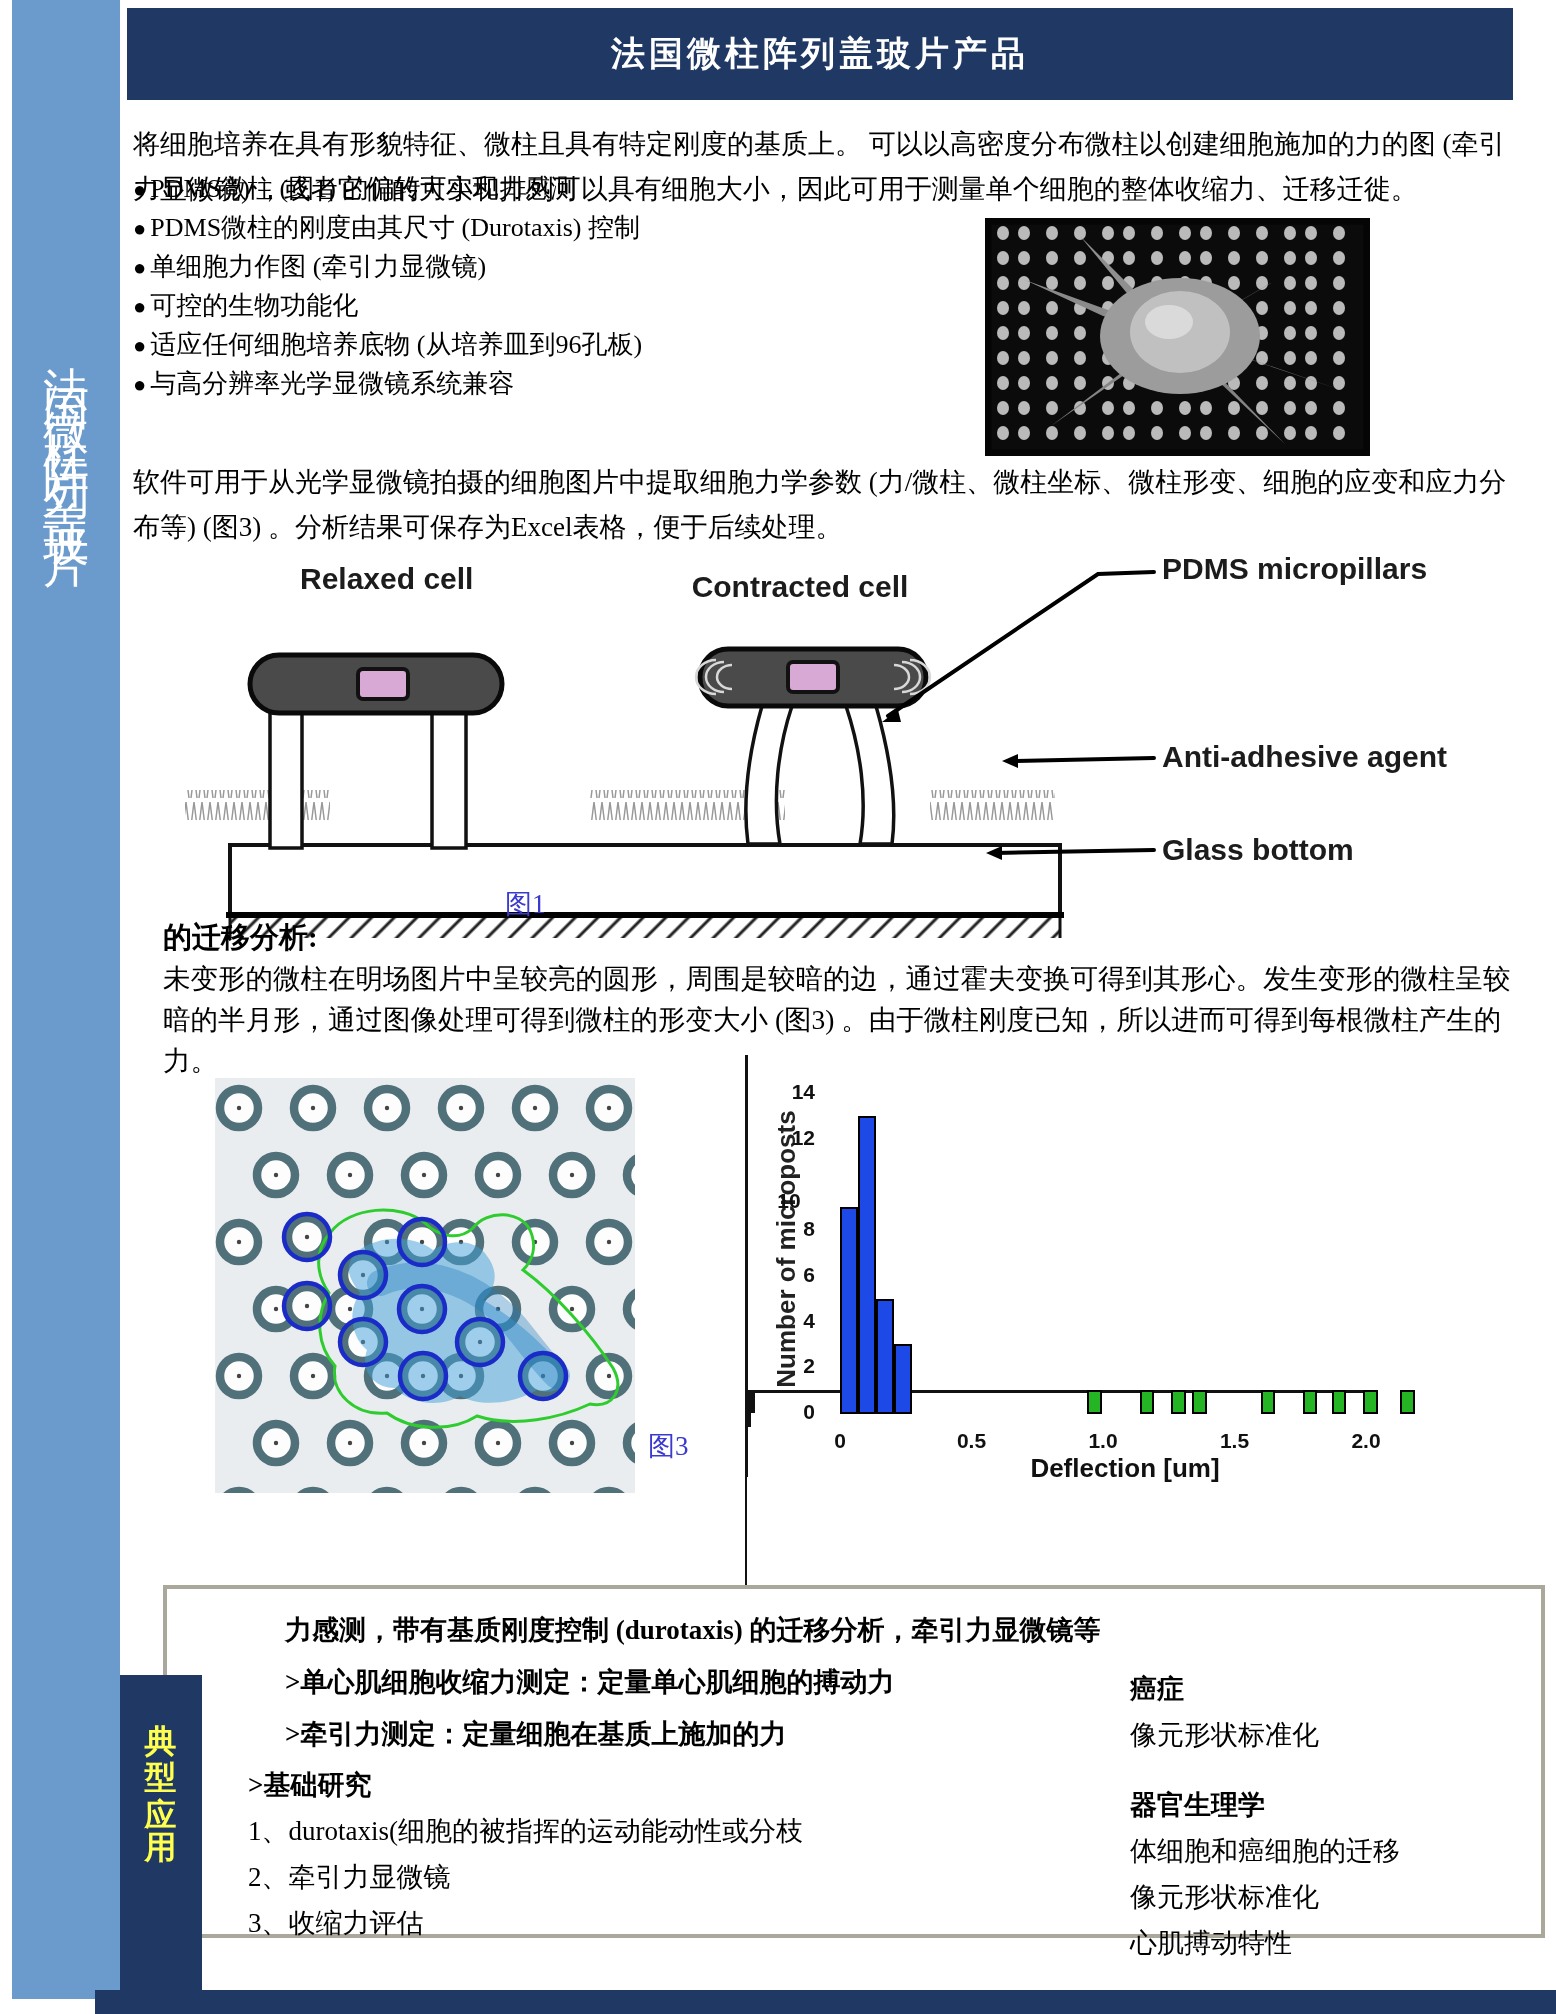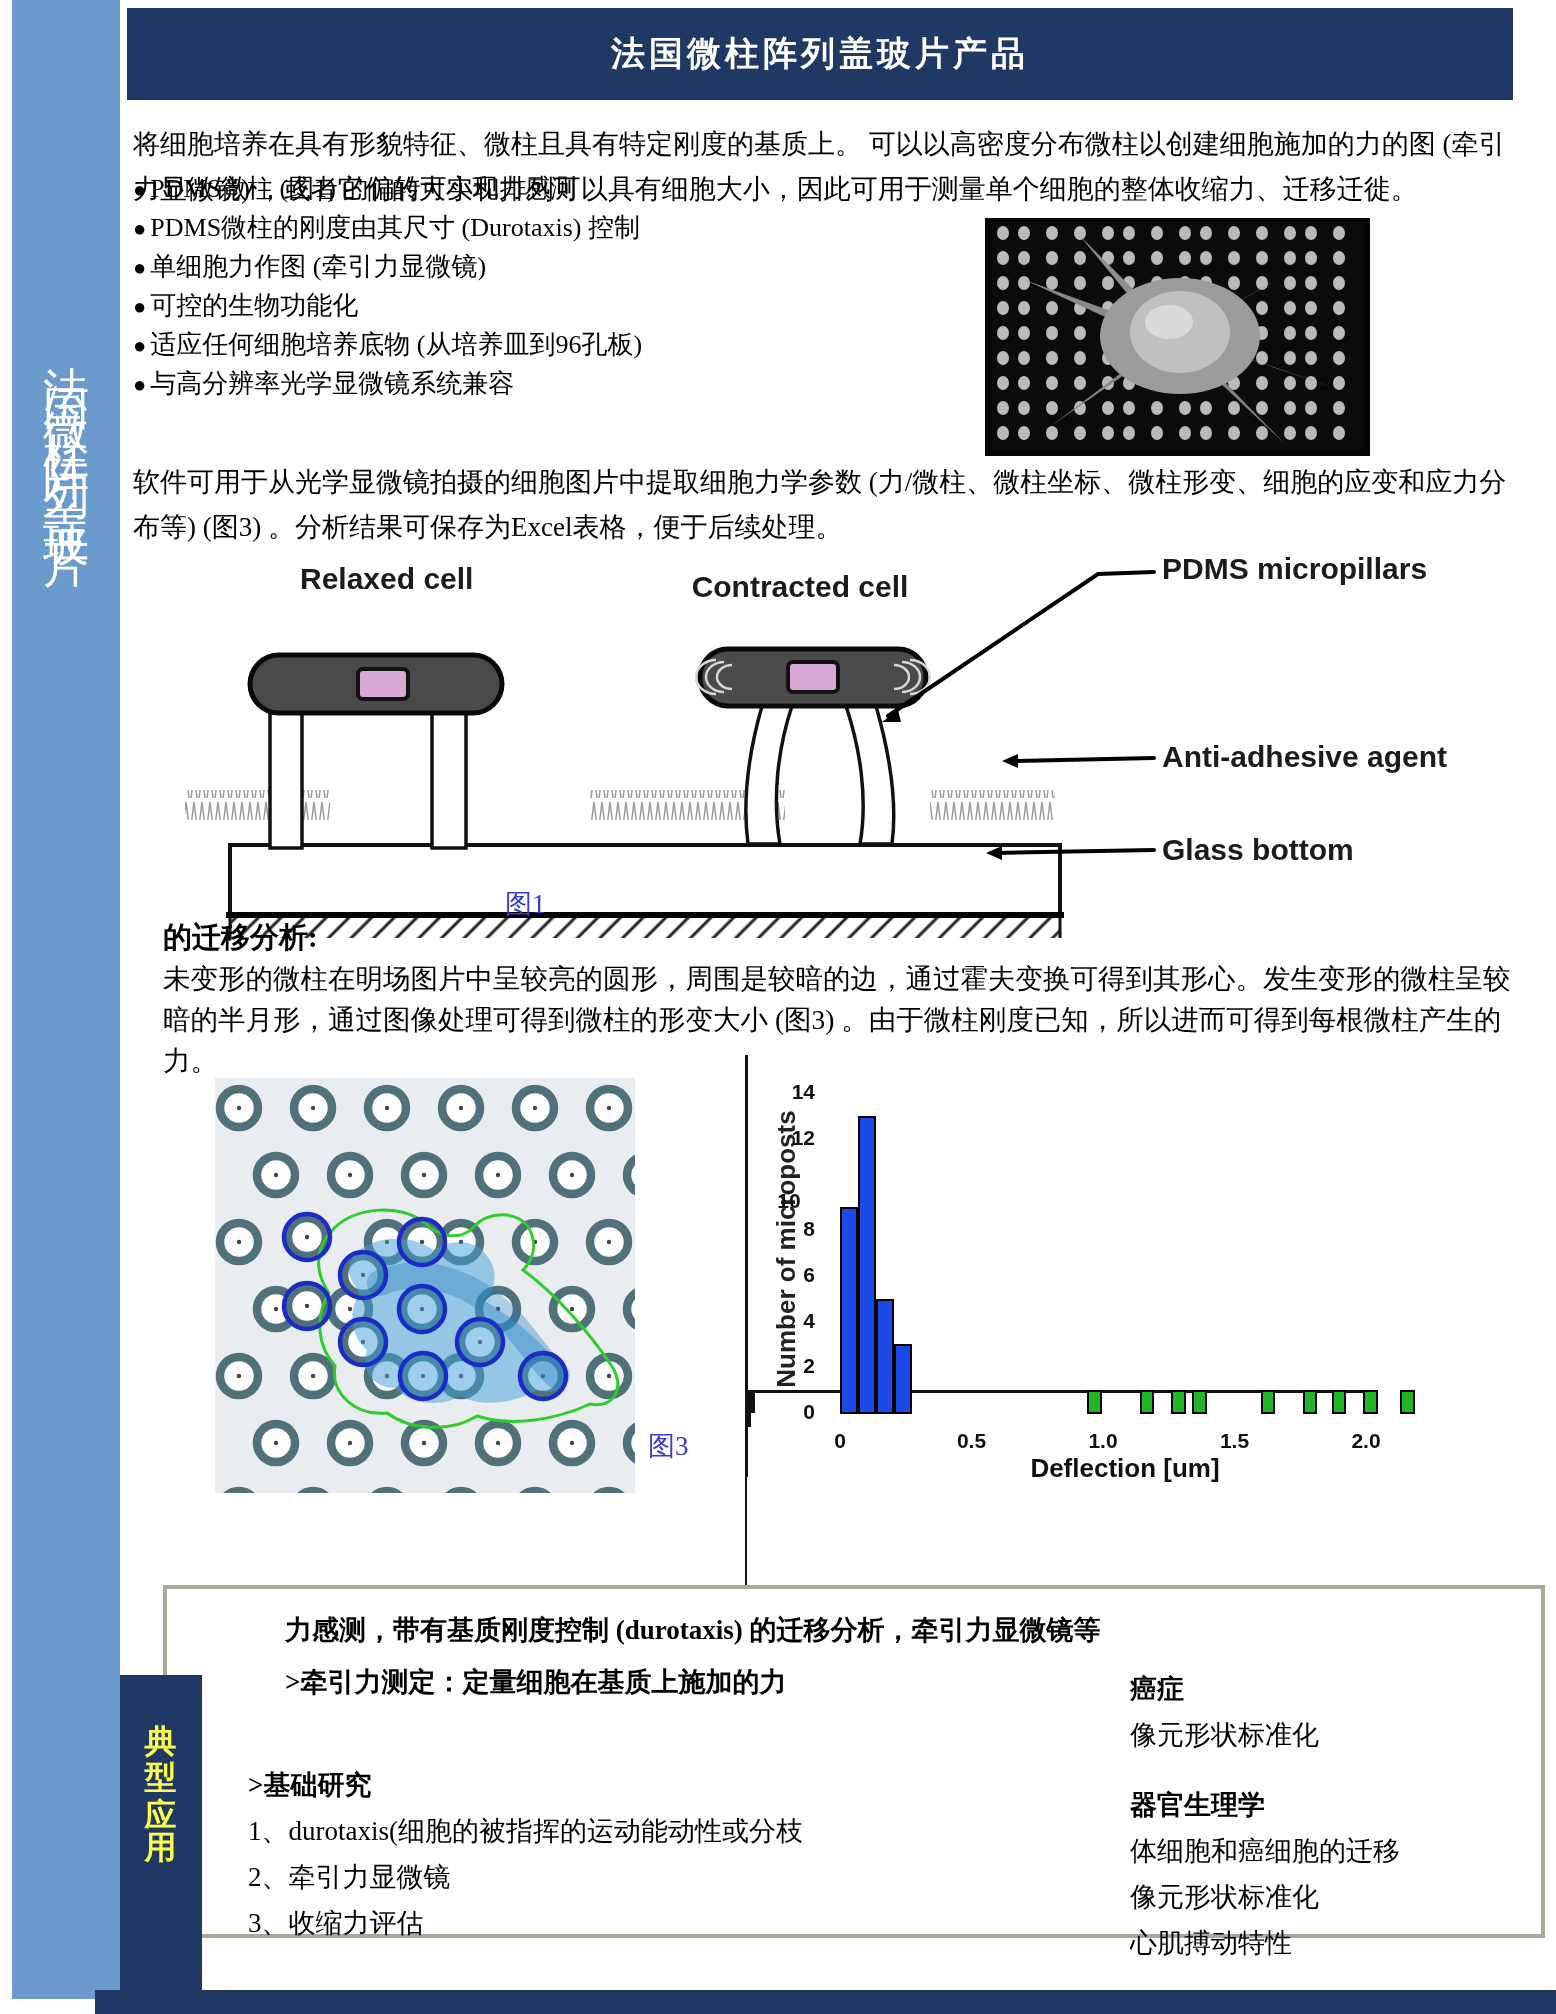--- a/index.html
+++ b/index.html
@@ -486,20 +486,21 @@
     <div class="bar" style="left: 655.19px; top: 335.143px; width: 14.465px; height: 23.8571px; background: rgb(36, 180, 36);"></div>
   </div>
 
 <div class="abs" id="appbox"></div>
 <div class="abs" id="appbox-ext"></div>
 <div class="abs" id="apptab">
   <div id="apptab-title">典型应用</div>
 </div>
 <div class="abs" id="apps-intro">
     <div>力感测，带有基质刚度控制 (durotaxis) 的迁移分析，牵引力显微镜等</div>
+    <div>&gt;单心肌细胞收缩力测定：定量单心肌细胞的搏动力</div>
     <div>&gt;牵引力测定：定量细胞在基质上施加的力</div>
   </div>
 <div class="abs" id="apps-left">
     <div style="font-weight: bold;">&gt;基础研究</div>
     <div>1、durotaxis(细胞的被指挥的运动能动性或分枝</div>
     <div>2、牵引力显微镜</div>
     <div>3、收缩力评估</div>
   </div>
 <div class="abs" id="apps-right">
     <div style="font-weight: bold;">癌症</div>

